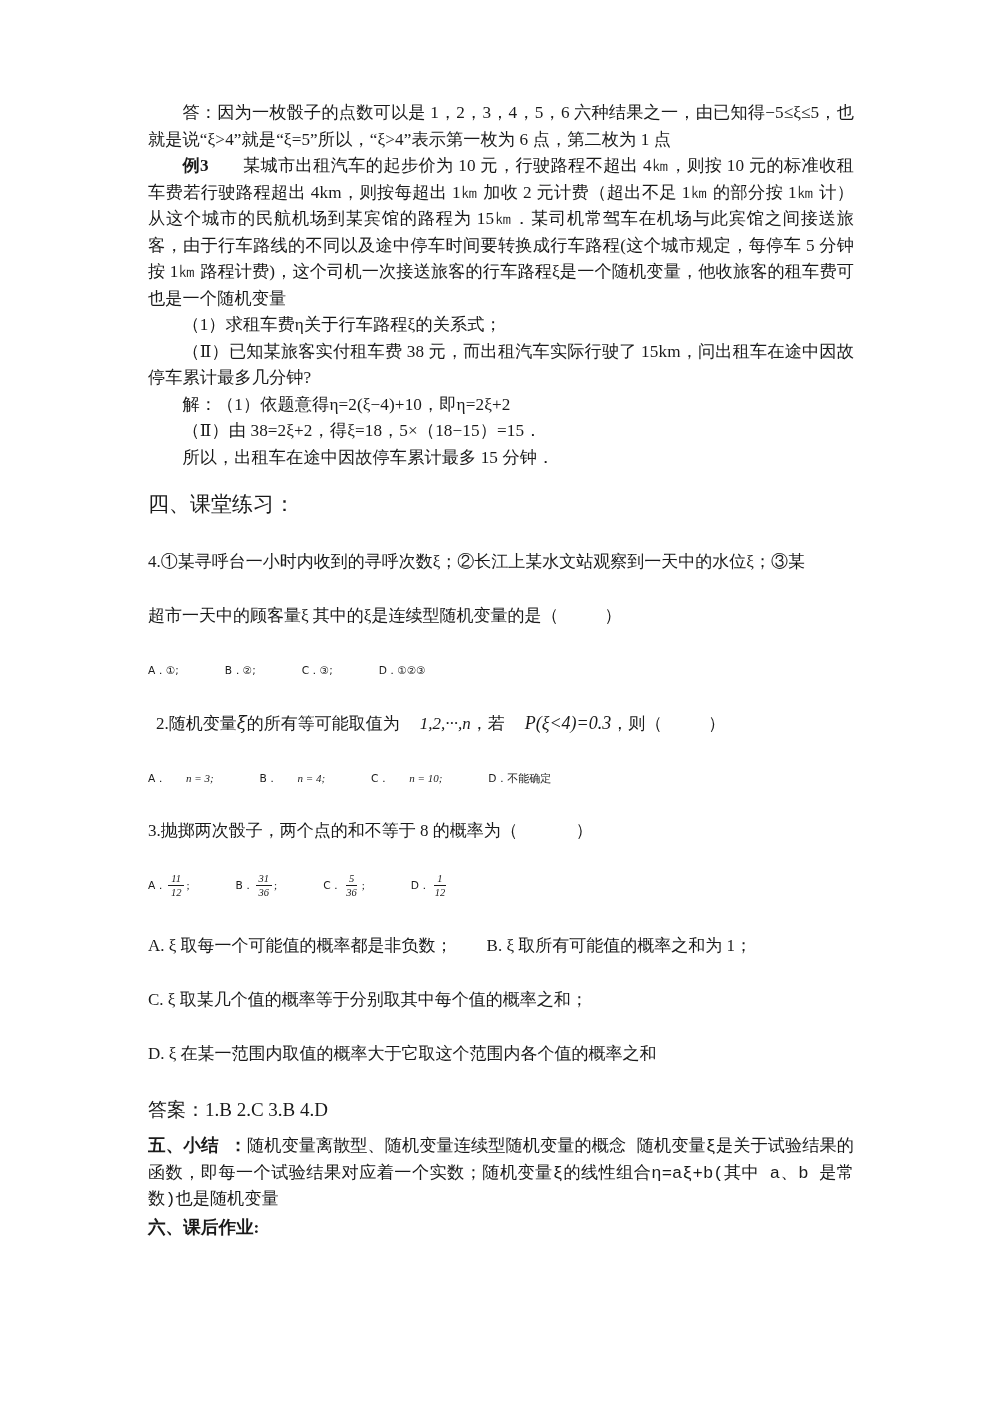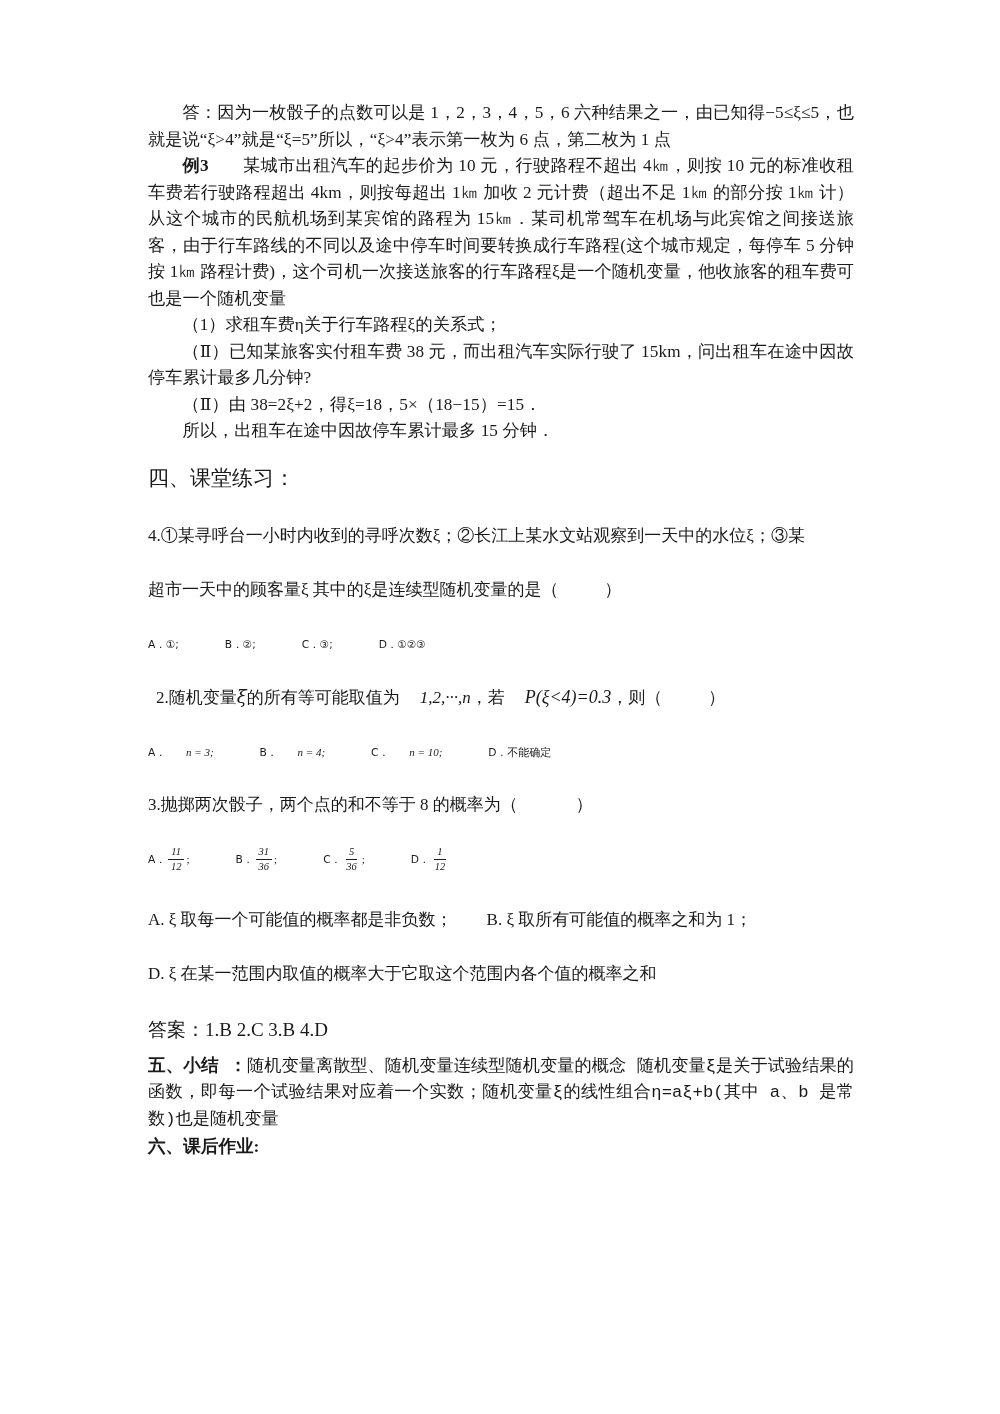--- a/index.html
+++ b/index.html
@@ -125,20 +125,21 @@
 
 <div class="page">
   <div class="content">
 
     <p class="para indent2">答：因为一枚骰子的点数可以是 1，2，3，4，5，6 六种结果之一，由已知得−5≤ξ≤5，也就是说“ξ&gt;4”就是“ξ=5”所以，“ξ&gt;4”表示第一枚为 6 点，第二枚为 1 点</p>
 
     <p class="para indent2"><span class="bold">例3</span><span class="gap-s"></span><span>某城市出租汽车的起步价为 10 元，行驶路程不超出 4㎞，则按 10 元的标准收租车费若行驶路程超出 4km，则按每超出 1㎞ 加收 2 元计费（超出不足 1㎞ 的部分按 1㎞ 计）从这个城市的民航机场到某宾馆的路程为 15㎞．某司机常驾车在机场与此宾馆之间接送旅客，由于行车路线的不同以及途中停车时间要转换成行车路程(这个城市规定，每停车 5 分钟按 1㎞ 路程计费)，这个司机一次接送旅客的行车路程ξ是一个随机变量，他收旅客的租车费可也是一个随机变量</span></p>
 
     <p class="para indent2">（1）求租车费η关于行车路程ξ的关系式；</p>
     <p class="para indent2">（Ⅱ）已知某旅客实付租车费 38 元，而出租汽车实际行驶了 15km，问出租车在途中因故停车累计最多几分钟?</p>
+    <p class="para indent2">解：（1）依题意得η=2(ξ−4)+10，即η=2ξ+2</p>
     <p class="para indent2">（Ⅱ）由 38=2ξ+2，得ξ=18，5×（18−15）=15．</p>
     <p class="para indent2">所以，出租车在途中因故停车累计最多 15 分钟．</p>
 
     <div class="sec-head" style="margin-top:18px;">四、课堂练习：</div>
 
     <div class="ex-line" style="margin-top:30px;">4.①某寻呼台一小时内收到的寻呼次数ξ；②长江上某水文站观察到一天中的水位ξ；③某</div>
 
     <div class="ex-line"><span>超市一天中的顾客量ξ  其中的ξ是连续型随机变量的是（</span><span class="gap-m"></span><span>）</span></div>
 
     <div class="opt-row"><span class="optlbl">A．</span><span class="circnum">①;</span><span class="gap-m"></span><span class="optlbl">B．</span><span class="circnum">②;</span><span class="gap-m"></span><span class="optlbl">C．</span><span class="circnum">③;</span><span class="gap-m"></span><span class="optlbl">D．</span><span class="circnum">①②③</span></div>
@@ -147,20 +148,21 @@
 
     <div class="opt-row"><span class="optlbl">A．</span><span class="mi">n = 3;</span><span class="gap-m"></span><span class="optlbl">B．</span><span class="mi">n = 4;</span><span class="gap-m"></span><span class="optlbl">C．</span><span class="mi">n = 10;</span><span class="gap-m"></span><span class="optlbl">D．</span><span>不能确定</span></div>
 
     <div class="ex-line"><span>3.抛掷两次骰子，两个点的和不等于 8 的概率为（</span><span class="gap-l"></span><span>）</span></div>
 
     <div class="opt-row" style="margin-bottom:34px;"><span class="optlbl">A．</span><span class="frac"><span class="num mi">11</span><span class="den mi">12</span></span><span>;</span><span class="gap-m"></span><span class="optlbl">B．</span><span class="frac"><span class="num mi">31</span><span class="den mi">36</span></span><span>;</span><span class="gap-m"></span><span class="optlbl">C．</span><span class="frac"><span class="num mi">5</span><span class="den mi">36</span></span><span>;</span><span class="gap-m"></span><span class="optlbl">D．</span><span class="frac"><span class="num mi">1</span><span class="den mi">12</span></span></div>
 
 
     <div class="ex-line"><span>A. ξ 取每一个可能值的概率都是非负数；</span><span class="gap-s"></span><span>B. ξ 取所有可能值的概率之和为 1；</span></div>
 
+    <div class="ex-line">C. ξ 取某几个值的概率等于分别取其中每个值的概率之和；</div>
 
     <div class="ex-line">D. ξ 在某一范围内取值的概率大于它取这个范围内各个值的概率之和</div>
 
     <div class="ans-line">答案：1.B 2.C 3.B 4.D</div>
 
     <p class="sec-body"><span class="sec-head-bold" style="display:inline;">五、小结 ：</span><span>随机变量离散型、随机变量连续型随机变量的概念  随机变量ξ是关于试验结果的函数，即每一个试验结果对应着一个实数；随机变量ξ的线性组合η=aξ+b(其中 a、b 是常数)也是随机变量</span></p>
 
     <div class="sec-head-bold">六、课后作业:</div>
 
   </div>

